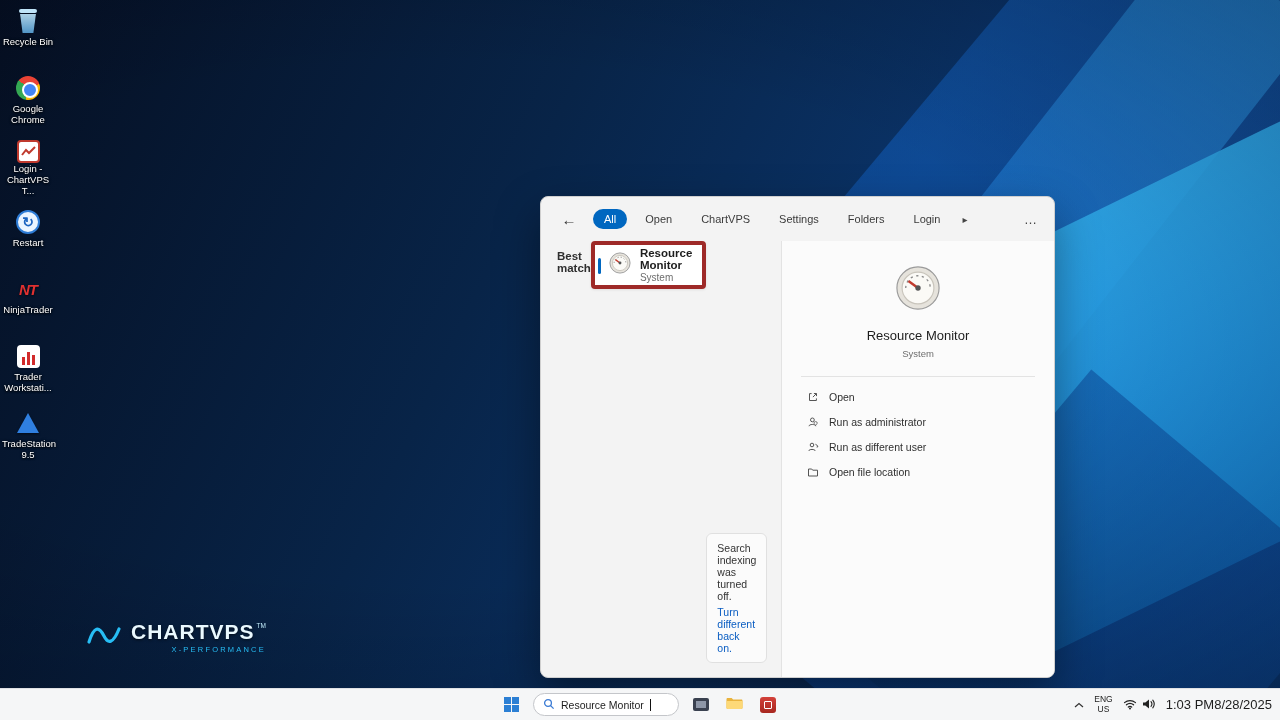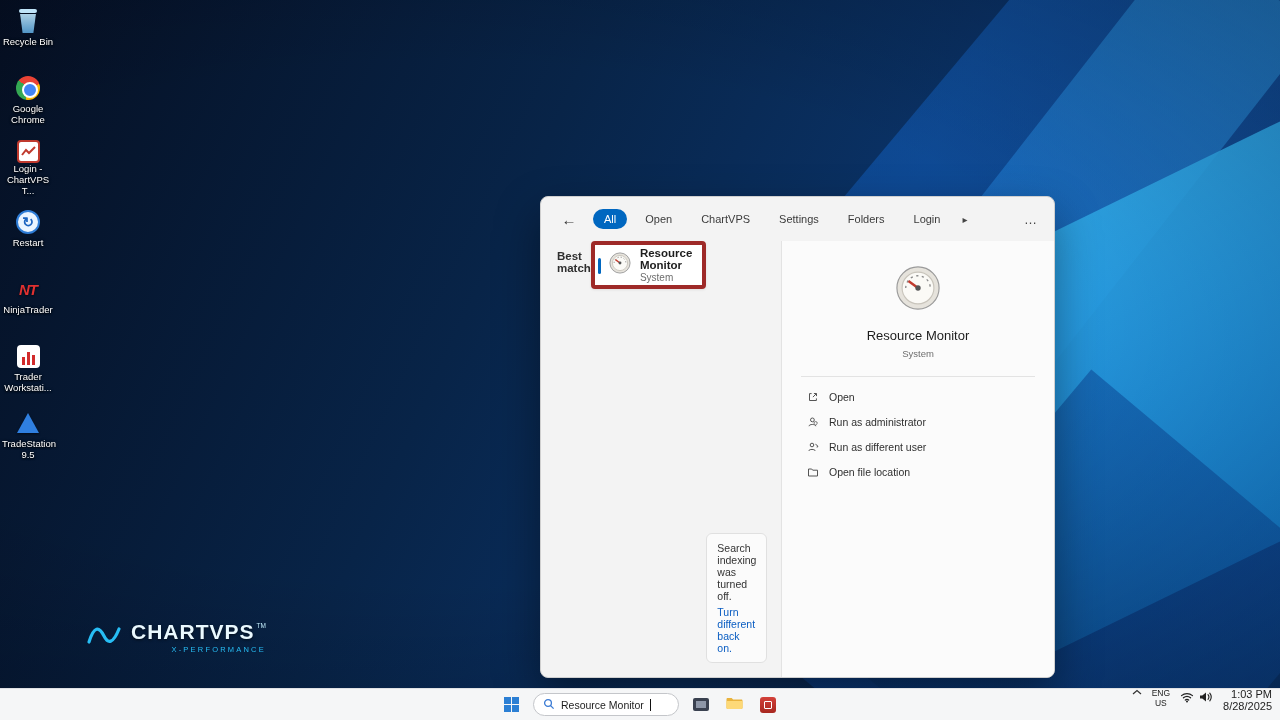--- a/index.html
+++ b/index.html
@@ -105,26 +105,26 @@
     display:flex; align-items:center; gap:6px; padding:0 9px; cursor:text; }
   .tb-search-text { font-size:10.5px; color:#1d1d1d; white-space:nowrap; }
   .caret { width:1px; height:12px; background:#111; animation:blink 1s steps(1) infinite; }
   @keyframes blink { 50% { opacity:0; } }
   .ic-darkapp { width:16px; height:13px; background:#3a4150; border-radius:2px; position:relative; }
   .ic-darkapp::after { content:""; position:absolute; left:3px; top:3px; width:10px; height:7px; background:#8e97a8; }
   .ic-redapp { width:16px; height:16px; border-radius:3px; background:linear-gradient(180deg,#d3413a,#a7271f);
     display:flex; align-items:center; justify-content:center; }
   .ic-redapp i { width:8px; height:8px; border:1.5px solid #fff; border-radius:1px; display:block; }
 
-  .tb-tray { position:absolute; right:8px; top:0; height:100%; display:flex; align-items:flex-start; gap:10px; }
+  .tb-tray { position:absolute; right:8px; top:0; height:100%; display:flex; align-items:center; gap:10px; }
   .tray-chev { cursor:pointer; display:flex; }
   .lang { display:flex; flex-direction:column; align-items:center; font-size:8.5px; color:#222;
     line-height:9.5px; cursor:pointer; }
   .tray-icons { display:flex; align-items:center; gap:5px; cursor:pointer; }
-  .clock { display:flex; flex-direction:column; align-items:flex-end; font-size:11px; color:#1d1d1d;
+  .clock { display:flex; flex-direction:row; align-items:flex-end; font-size:13px; color:#1d1d1d;
     line-height:11.5px; cursor:pointer; }
 </style>
 </head>
 <body>
 
 <div id="stage">
 
   <div class="wallpaper">
     <div class="wp-beam1"></div>
     <div class="wp-beam3"></div>

